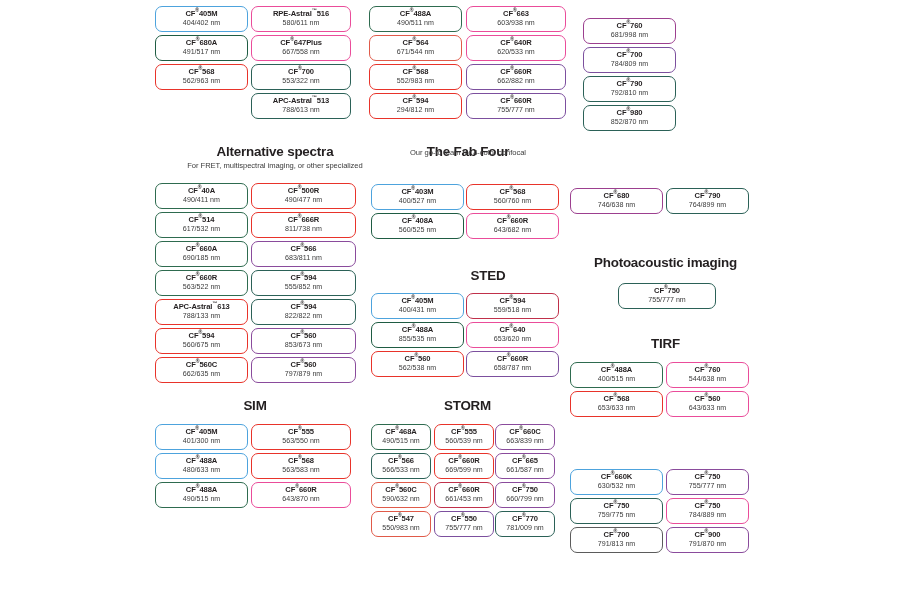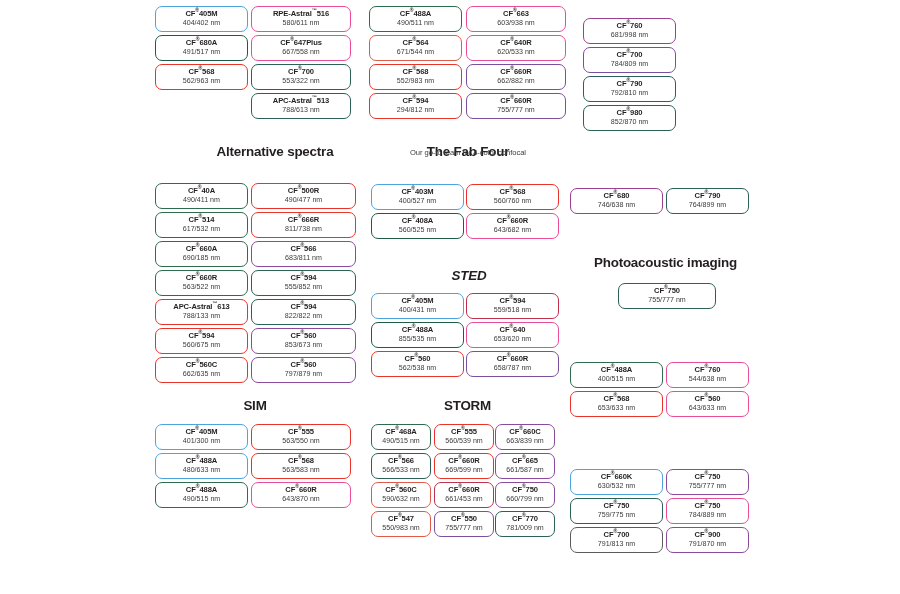--- a/index.html
+++ b/index.html
@@ -148,20 +148,21 @@
     </div>
     <div class="chip" style="left: 583px; top: 76px; width: 93px; height: 26px; border-color: rgb(43, 97, 87);">
       <div class="nm">CF<sup>®</sup>790</div>
       <div class="ex">792/810 nm</div>
     </div>
     <div class="chip" style="left: 583px; top: 105px; width: 93px; height: 26px; border-color: rgb(43, 97, 87);">
       <div class="nm">CF<sup>®</sup>980</div>
       <div class="ex">852/870 nm</div>
     </div>
     <div class="sect-title" style="left: 155px; top: 144px; width: 240px;">Alternative spectra</div>
+    <div class="sect-sub" style="left: 150px; top: 161px; width: 250px;">For FRET, multispectral imaging, or other specialized</div>
     <div class="chip" style="left: 155px; top: 183px; width: 93px; height: 26px; border-color: rgb(46, 107, 79);">
       <div class="nm">CF<sup>®</sup>40A</div>
       <div class="ex">490/411 nm</div>
     </div>
     <div class="chip" style="left: 155px; top: 212px; width: 93px; height: 26px; border-color: rgb(46, 107, 79);">
       <div class="nm">CF<sup>®</sup>514</div>
       <div class="ex">617/532 nm</div>
     </div>
     <div class="chip" style="left: 155px; top: 241px; width: 93px; height: 26px; border-color: rgb(46, 107, 79);">
       <div class="nm">CF<sup>®</sup>660A</div>
@@ -222,21 +223,21 @@
       <div class="ex">560/525 nm</div>
     </div>
     <div class="chip" style="left: 466px; top: 184px; width: 93px; height: 26px; border-color: rgb(232, 51, 42);">
       <div class="nm">CF<sup>®</sup>568</div>
       <div class="ex">560/760 nm</div>
     </div>
     <div class="chip" style="left: 466px; top: 213px; width: 93px; height: 26px; border-color: rgb(234, 76, 154);">
       <div class="nm">CF<sup>®</sup>660R</div>
       <div class="ex">643/682 nm</div>
     </div>
-    <div class="sect-title" style="left: 369px; top: 268px; width: 200px; font-style: italic;">STED</div>
+    <div class="sect-title" style="left: 388px; top: 268px; width: 200px;">STED</div>
     <div class="chip" style="left: 371px; top: 293px; width: 93px; height: 26px; border-color: rgb(77, 163, 221);">
       <div class="nm">CF<sup>®</sup>405M</div>
       <div class="ex">400/431 nm</div>
     </div>
     <div class="chip" style="left: 371px; top: 322px; width: 93px; height: 26px; border-color: rgb(31, 92, 67);">
       <div class="nm">CF<sup>®</sup>488A</div>
       <div class="ex">855/535 nm</div>
     </div>
     <div class="chip" style="left: 371px; top: 351px; width: 93px; height: 26px; border-color: rgb(232, 51, 42);">
       <div class="nm">CF<sup>®</sup>560</div>
@@ -260,20 +261,21 @@
       <div class="ex">755/777 nm</div>
     </div>
     <div class="chip" style="left: 570px; top: 188px; width: 93px; height: 26px; border-color: rgb(156, 63, 143);">
       <div class="nm">CF<sup>®</sup>680</div>
       <div class="ex">746/638 nm</div>
     </div>
     <div class="chip" style="left: 666px; top: 188px; width: 83px; height: 26px; border-color: rgb(43, 97, 87);">
       <div class="nm">CF<sup>®</sup>790</div>
       <div class="ex">764/899 nm</div>
     </div>
+    <div class="sect-title" style="left: 583px; top: 336px; width: 165px;">TIRF</div>
     <div class="chip" style="left: 570px; top: 362px; width: 93px; height: 26px; border-color: rgb(46, 107, 79);">
       <div class="nm">CF<sup>®</sup>488A</div>
       <div class="ex">400/515 nm</div>
     </div>
     <div class="chip" style="left: 570px; top: 391px; width: 93px; height: 26px; border-color: rgb(232, 51, 42);">
       <div class="nm">CF<sup>®</sup>568</div>
       <div class="ex">653/633 nm</div>
     </div>
     <div class="chip" style="left: 666px; top: 362px; width: 83px; height: 26px; border-color: rgb(234, 76, 154);">
       <div class="nm">CF<sup>®</sup>760</div>

